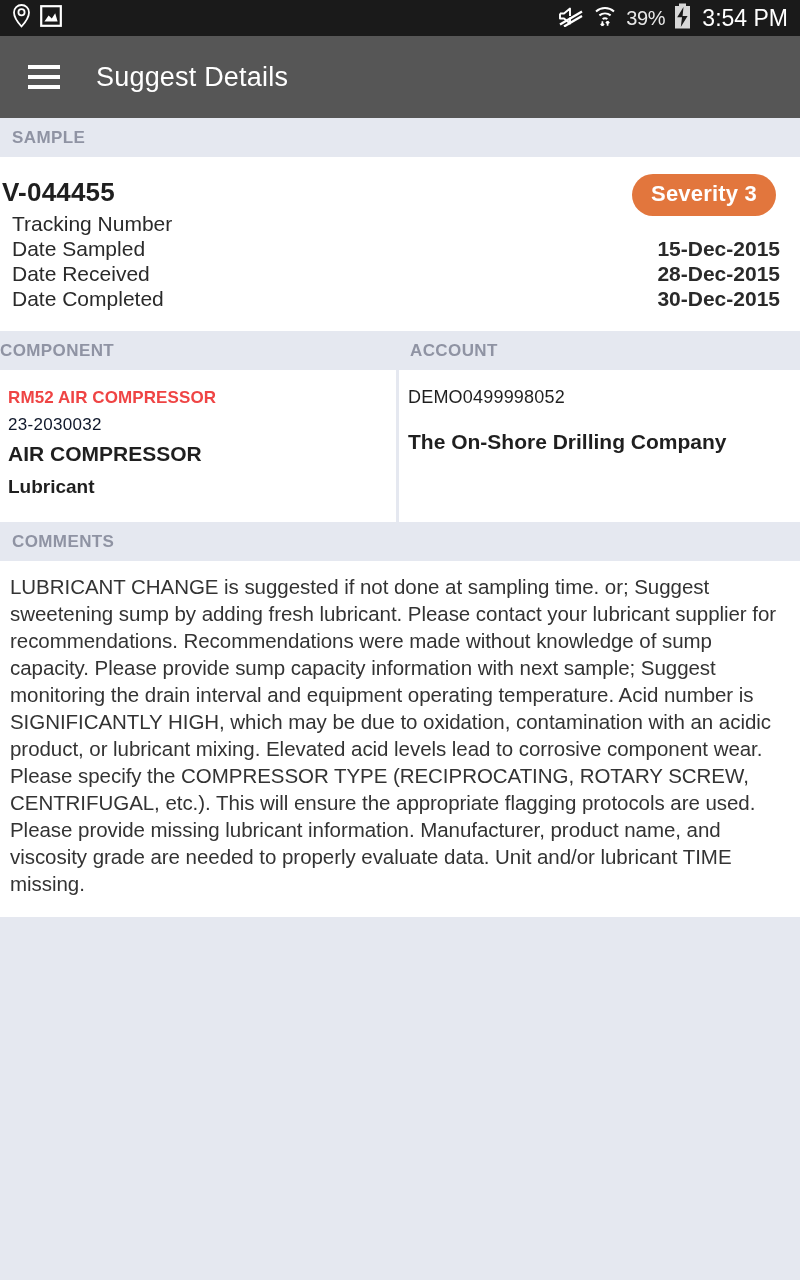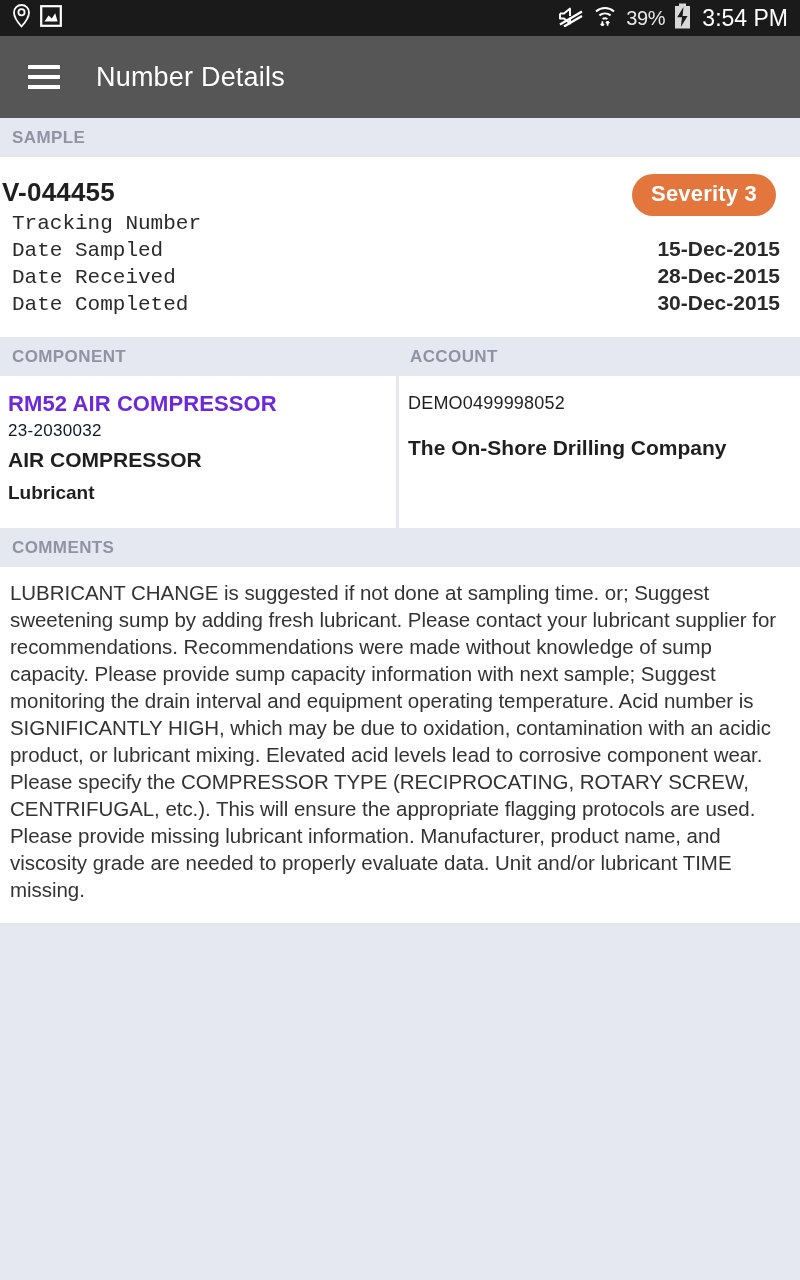--- a/index.html
+++ b/index.html
@@ -114,21 +114,20 @@
     letter-spacing: 0.4px;
     font-stretch: condensed;
     font-family: "Liberation Sans Narrow", "Liberation Sans", sans-serif;
   }
   .section-header.split {
     display: flex;
     padding-left: 0;
   }
   .section-header.split .col-a {
     width: 396px;
-    padding-left: 12px;
   }
   .section-header.split .col-b {
     flex: 1;
     padding-left: 14px;
   }
 
   
   .card {
     background: #ffffff;
     width: 100%;
@@ -164,21 +163,21 @@
   .kv-list { margin-top: 2px; }
   .kv-row {
     display: flex;
     justify-content: space-between;
     align-items: baseline;
     font-size: 21px;
     color: #2a2a2a;
     line-height: 25px;
     padding: 0 0 0 10px;
   }
-  .kv-label { font-weight: 400; font-family: Liberation Mono, monospace; }
+  .kv-label { font-weight: 400; }
   .kv-value { font-weight: 700; text-align: center; }
 
   
   .two-col {
     display: flex;
     align-items: stretch;
     background: #e5e8f0;
   }
   .col-card {
     background: #ffffff;
@@ -187,23 +186,23 @@
   .col-card.left {
     width: 396px;
     padding: 14px 14px 18px 8px;
   }
   .col-gap { width: 3px; background: #e5e8f0; }
   .col-card.right {
     flex: 1;
     padding: 14px 14px 18px 9px;
   }
   .comp-name {
-    font-size: 22px;
-    font-weight: bold;
-    color: #6d28d9;
+    font-size: 17px;
+    font-weight: bold;
+    color: #ef4444;
     line-height: 28px;
     font-family: "Liberation Sans Narrow", "Liberation Sans", sans-serif;
     letter-spacing: 0.1px;
   }
   .comp-id {
     font-size: 17px;
     font-weight: 400;
     color: #0f172a;
     line-height: 26px;
     letter-spacing: 0.3px;
@@ -302,21 +301,21 @@
       <span class="status-clock">3:54 PM</span>
     </div>
   </div>
 
   <div class="app-bar">
     <div class="hamburger">
       <span></span>
       <span></span>
       <span></span>
     </div>
-    <div class="app-title">Number Details</div>
+    <div class="app-title">Suggest Details</div>
   </div>
 
   <div class="body-scroll">
 
     <div class="section-header">SAMPLE</div>
 
     <div class="card sample-card">
       <div class="sample-id">V-044455</div>
       <div class="severity-badge">Severity 3</div>
       <div class="kv-list">

